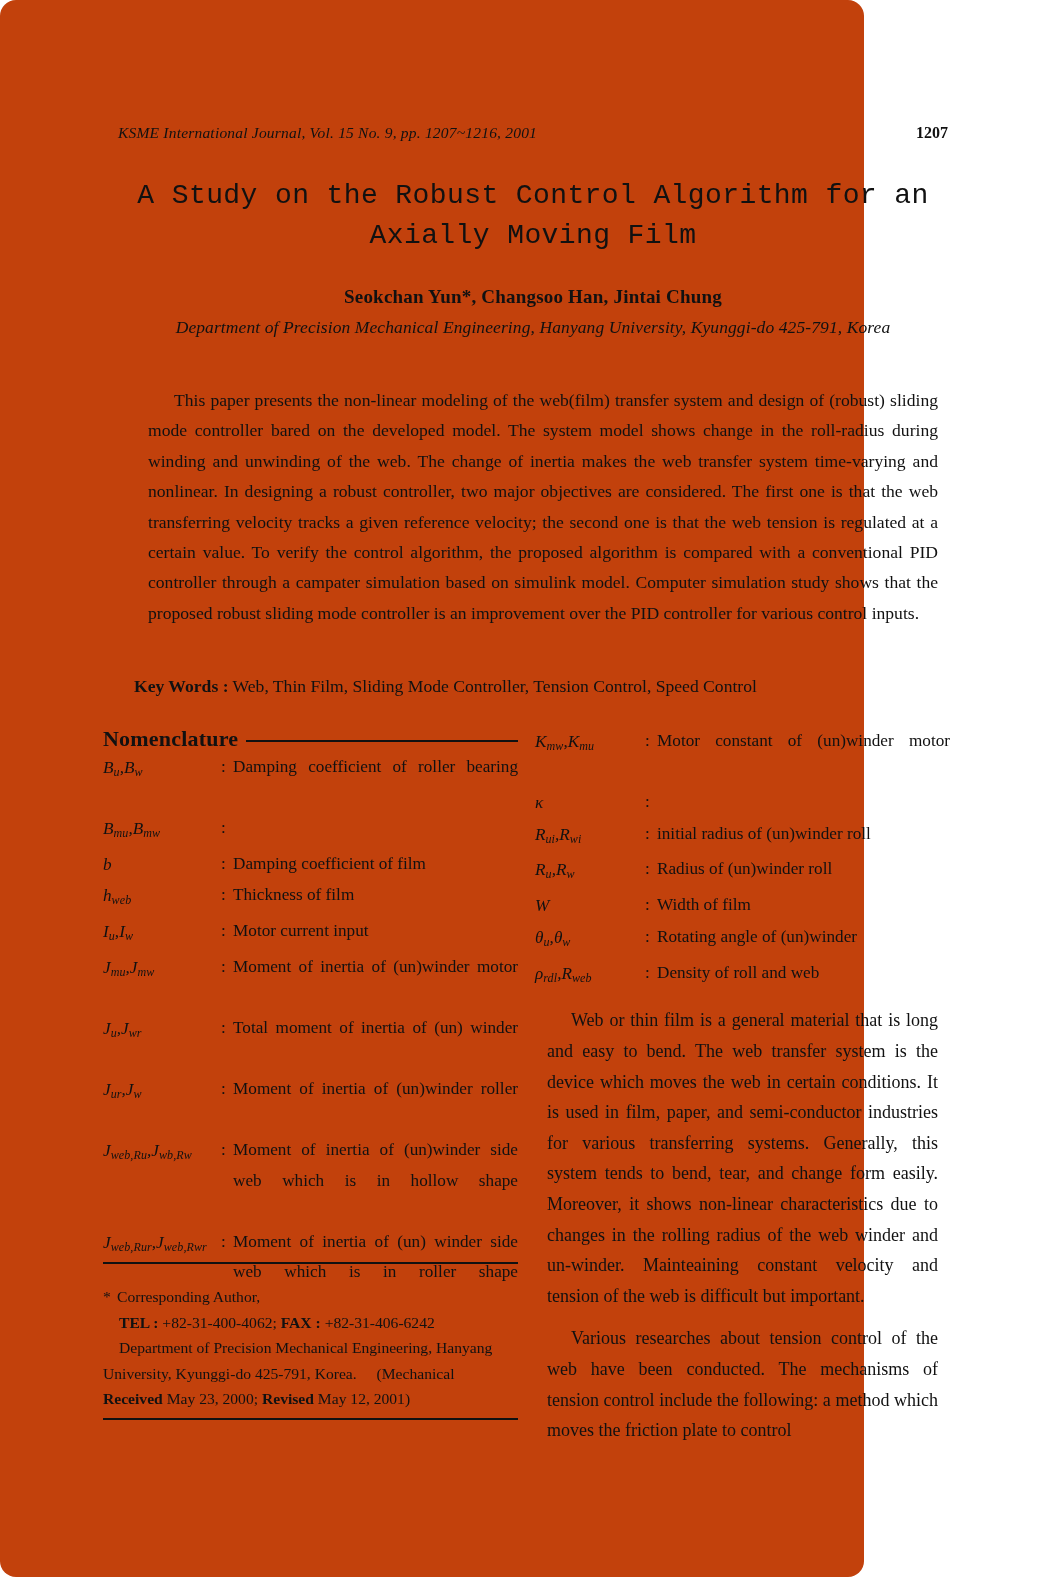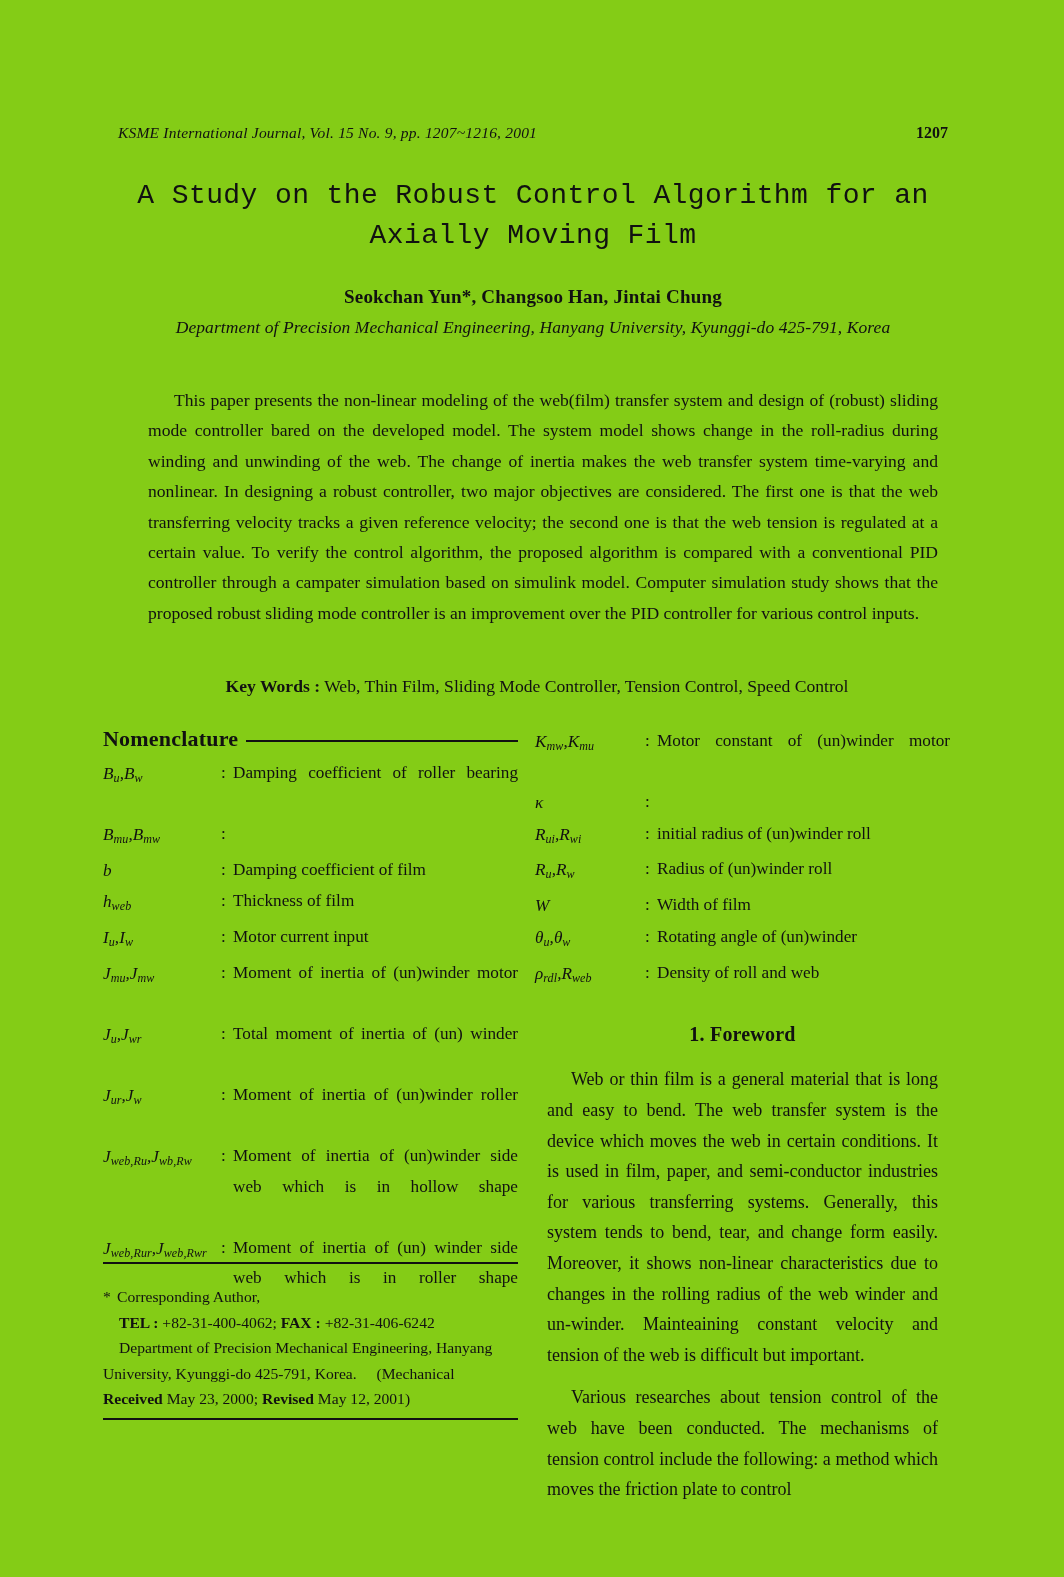--- a/index.html
+++ b/index.html
@@ -12,23 +12,24 @@
     height: 1577px;
     position: relative;
     font-family: "Liberation Serif", "DejaVu Serif", serif;
     color: #111111;
     overflow: hidden;
   }
 
   .page {
     position: absolute;
     left: 0; top: 0;
-    width: 1064px;
+    width: 864px;
     height: 1577px;
-    background: #84cc16;
+    background: #c2410c;
+    border-radius: 16px;
   }
 
   
   .running-head {
     position: absolute;
     left: 118px;
     top: 124px;
     width: 830px;
     display: flex;
     justify-content: space-between;
@@ -88,41 +89,39 @@
     text-justify: inter-word;
   }
 
   .keywords {
     position: absolute;
     left: 134px;
     top: 673px;
     width: 806px;
     font-size: 17.6px;
     line-height: 26px;
-    text-align: center;
   }
   .keywords .kw-label {
     font-weight: bold;
   }
 
   
   .col {
     position: absolute;
     top: 726px;
     width: 415px;
   }
   .col-left  { left: 103px; }
   .col-right { left: 535px; }
 
   
   .nom-head {
     display: flex;
     align-items: center;
     gap: 8px;
-    margin-bottom: 6px;
   }
   .nom-head-text {
     font-size: 22px;
     font-weight: bold;
     letter-spacing: 0.2px;
     white-space: nowrap;
   }
   .nom-head-rule {
     flex: 1 1 auto;
     height: 2px;
@@ -342,21 +341,20 @@
           <div class="nom-colon">:</div>
           <div class="nom-def nojust">Rotating angle of (un)winder</div>
         </div>
         <div class="nom-row">
           <div class="nom-sym">ρ<span class="sub">rdl</span>,R<span class="sub">web</span></div>
           <div class="nom-colon">:</div>
           <div class="nom-def nojust">Density of roll and web</div>
         </div>
       </div>
 
-    <div class="sect-head">1. Foreword</div>
     <p class="body-par">Web or thin film is a general material that is long and easy to bend. The web transfer system is the device which moves the web in certain conditions. It is used in film, paper, and semi-conductor industries for various transferring systems. Generally, this system tends to bend, tear, and change form easily. Moreover, it shows non-linear characteristics due to changes in the rolling radius of the web winder and un-winder. Mainteaining constant velocity and tension of the web is difficult but important.</p>
     <p class="body-par">Various researches about tension control of the web have been conducted. The mechanisms of tension control include the following: a method which moves the friction plate to control</p>
   </div>
 
   <div class="footnote">
     <div class="fn-rule-top"></div>
     <span class="fn-line"><span class="fn-star">*</span><span>Corresponding Author,</span></span>
     <span class="fn-indent"><b>TEL :</b> <span>+82-31-400-4062;</span> <b>FAX :</b> <span>+82-31-406-6242</span></span>
     <span class="fn-just">Department of Precision Mechanical Engineering, Hanyang University, Kyunggi-do 425-791, Korea.</span>
     <span class="fn-just"><span>(Mechanical</span> <b>Received</b> <span>May 23, 2000;</span> <b>Revised</b> <span>May 12, 2001)</span></span>

